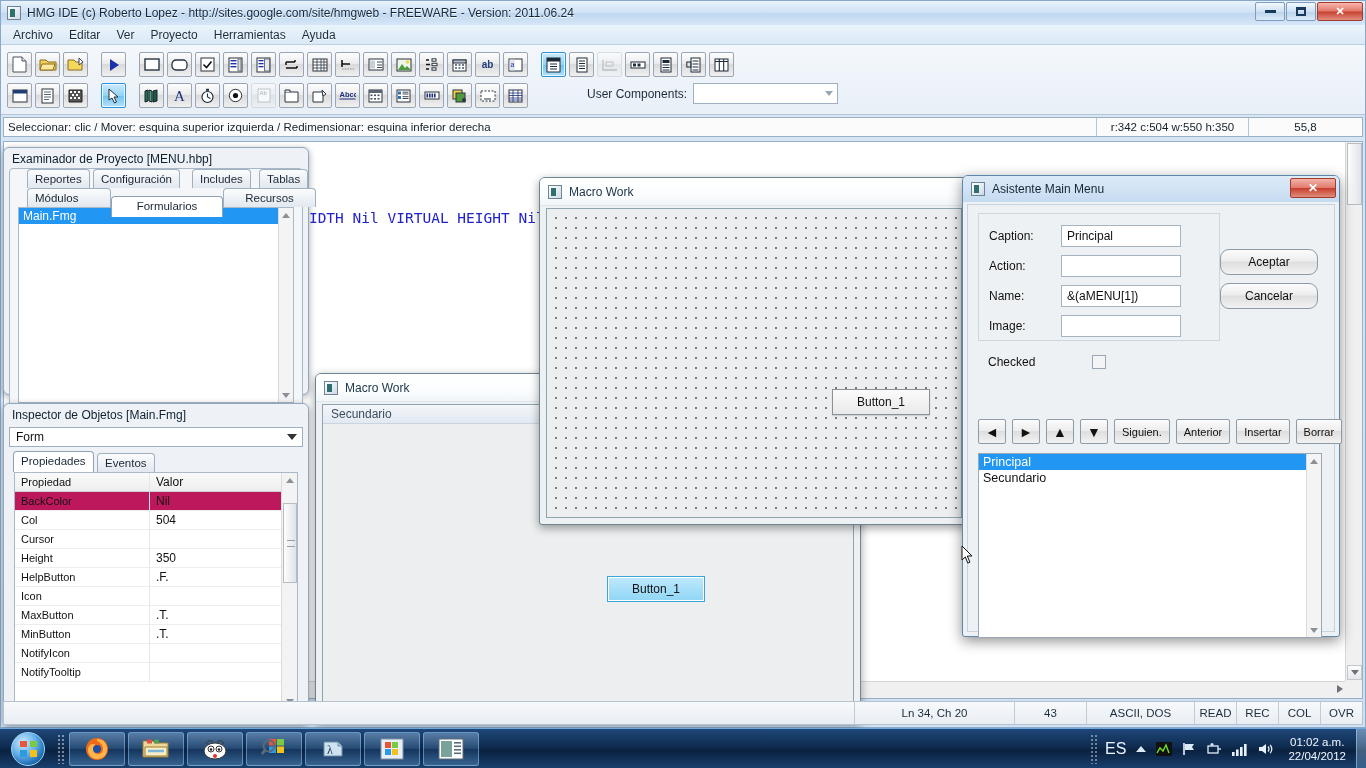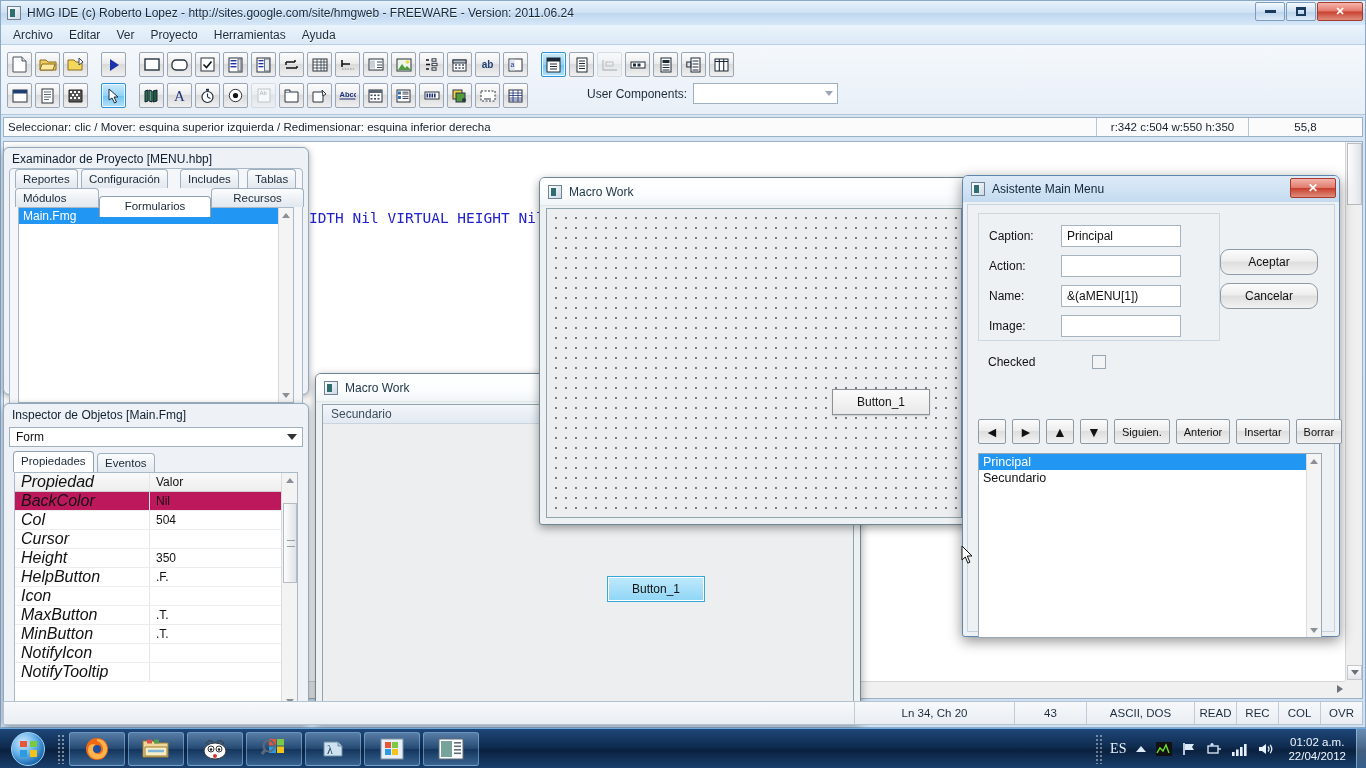--- a/index.html
+++ b/index.html
@@ -263,21 +263,21 @@
     font-size:12px; color:#111;
   }
   .combo-box .arw {
     width:0;height:0;border-left:5px solid transparent;border-right:5px solid transparent;
     border-top:6px solid #333;
   }
   .grid { position:absolute; left:5px; right:5px; top:0; bottom:0; background:#fff; border:1px solid #a9b9c8; overflow:hidden;}
   .grid .grow { display:flex; height:19px; align-items:center; border-bottom:1px solid #ededed; }
   .grid .grow.head { background:linear-gradient(180deg,#fafafa,#eeeeee); border-bottom:1px solid #cfcfcf; }
   .grid .grow.alt { background:#be185d; }
-  .grid .c-prop { width:135px; padding-left:6px; font-size:16px; color:#111; border-right:1px solid #e6e6e6; height:100%; display:flex;align-items:center;font-style:italic; }
+  .grid .c-prop { width:135px; padding-left:6px; font-size:11px; color:#111; border-right:1px solid #e6e6e6; height:100%; display:flex;align-items:center; }
   .grid .c-val { flex:1; padding-left:6px; font-size:12px; color:#111; height:100%; display:flex;align-items:center; border-right:1px solid #e6e6e6;}
   .grid .c-pad { width:12px; height:100%; }
   .grid-scroll {
     position:absolute; right:0; top:0; bottom:0; width:16px;
     background:#f3f3f3; border-left:1px solid #dcdcdc;
   }
   .grid-scroll .th {
     position:absolute; left:1px; top:30px; width:14px; height:80px;
     background:linear-gradient(90deg,#fdfdfd,#dfe3e8); border:1px solid #b8bcc2;
   }
@@ -465,21 +465,21 @@
     display:flex;align-items:center;justify-content:center;
   }
   #tray {
     position:absolute; right:0; top:0; height:40px; display:flex; align-items:center;
   }
   #tray .tr-grip {
     width:9px; height:30px; margin-right:6px;
     background-image: radial-gradient(rgba(255,255,255,.4) 0.8px, transparent 1px);
     background-size: 4px 4px;
   }
-  #tray .lang { color:#eaf4ff; font-size:14px; margin-right:10px;font-family:Liberation Serif, serif; }
+  #tray .lang { color:#eaf4ff; font-size:16px; margin-right:10px; }
   #tray .arw {
     width:0;height:0;border-left:5px solid transparent;border-right:5px solid transparent;
     border-bottom:6px solid #dbe9f8; margin-right:10px;
   }
   #tray .ic { margin-right:10px; display:flex;align-items:center;}
   #tray .clock {
     color:#f2f8ff; font-size:11.5px; text-align:center; line-height:14px;
     margin: 0 10px 0 4px;
   }
   #tray .showdesk {
@@ -878,21 +878,21 @@
       <div class="mw-title">Macro Work</div>
     </div>
     <div class="mw-client">
       <div class="dots"></div>
       <div class="fm-button" style="left:285px; top:180px; width:98px; height:26px;">Button_1</div>
     </div>
   </div>
 
   <div class="panel" id="proj-explorer">
     <div class="ph">Examinador de Proyecto [MENU.hbp]</div>
-    <div class="pbody" style="height:244px;">
+    <div class="pbody" style="height:244px;padding-left:12px;">
       <div class="tabstrip">
         <div class="tab" style="left:5px; top:0;">Reportes</div>
         <div class="tab" style="left:71px; top:0;">Configuración</div>
         <div class="tab" style="left:170px; top:0;">Includes</div>
         <div class="tab" style="left:237px; top:0;">Tablas</div>
         <div class="tab" style="left:5px; top:19px; width:84px;">Módulos</div>
         <div class="tab active" style="left:89px; top:17px; height:21px; width:112px; text-align:center;margin-top:10px;">Formularios</div>
         <div class="tab" style="left:201px; top:19px; width:93px; text-align:center;">Recursos</div>
       </div>
       <div class="listbox" style="left:8px; right:8px; top:38px; bottom:8px;">

